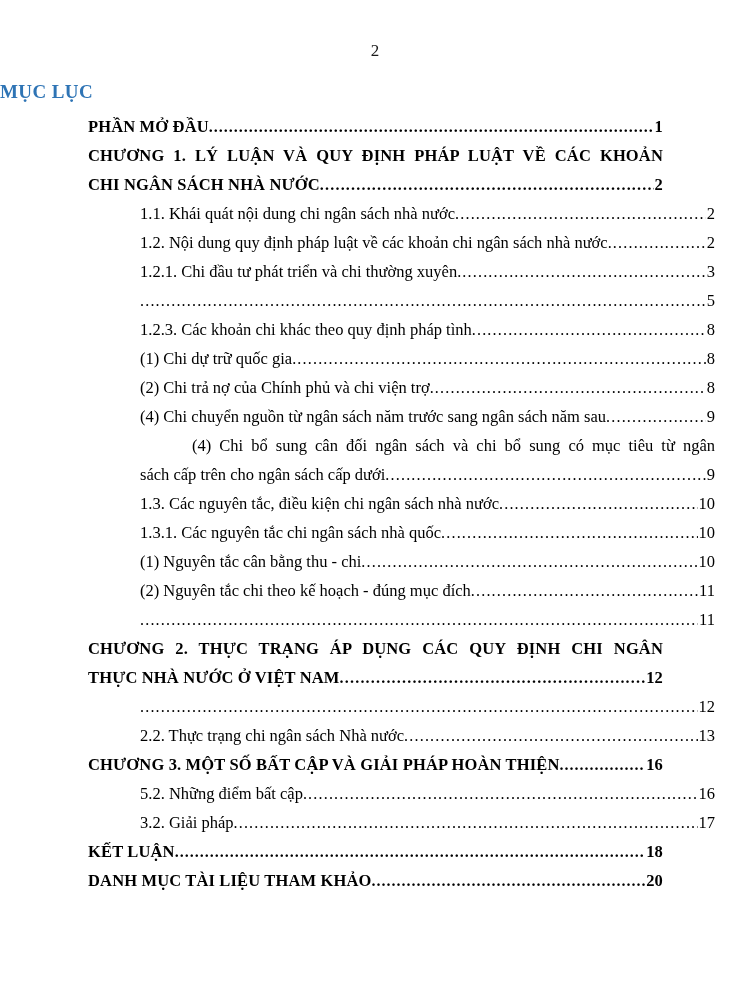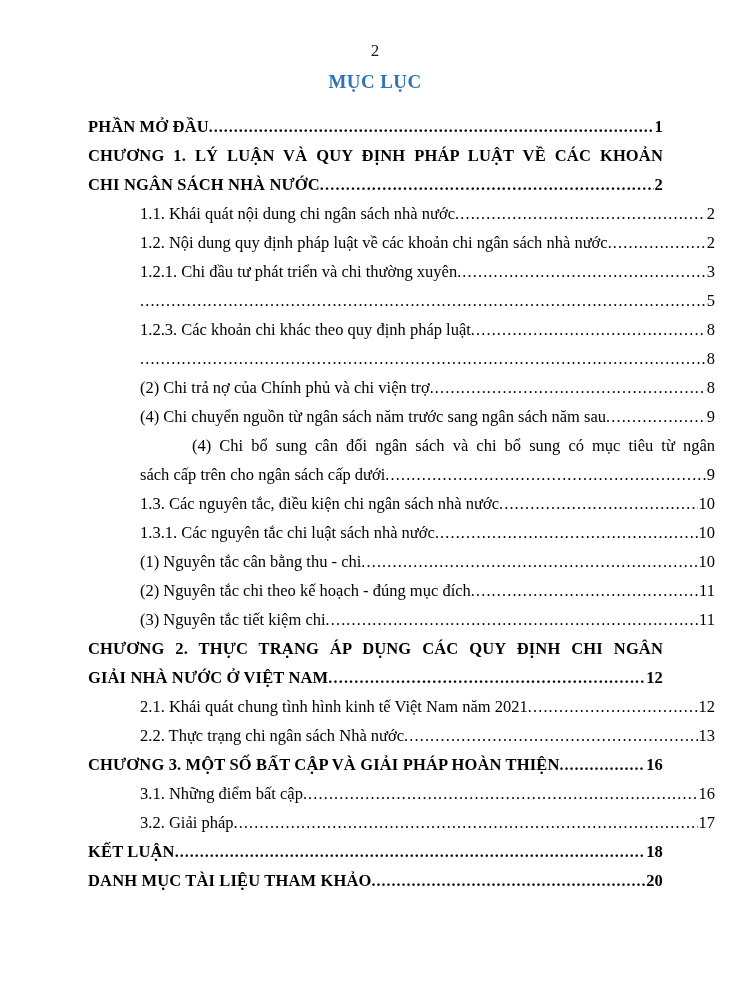--- a/index.html
+++ b/index.html
@@ -32,24 +32,23 @@
     width: 750px;
     text-align: center;
     font-size: 17px;
     line-height: 22px;
     color: #1a1a1a;
   }
 
   
   .toc-title {
     position: absolute;
-    top: 70px;
+    top: 80px;
     left: 0;
     width: 750px;
-    text-align: center;
     font-size: 19px;
     line-height: 24px;
     font-weight: bold;
     letter-spacing: 0.4px;
     color: #2e74b5;
   }
 
   
   .toc {
     position: absolute;
@@ -170,25 +169,26 @@
       <div class="entry lvl2">
         <span class="label">1.2.1. Chi đầu tư phát triển và chi thường xuyên</span>
         <span class="leader"> ............................................................................................................................................</span>
         <span class="page-no">3</span>
       </div>
       <div class="entry lvl2">
         <span class="leader"> ............................................................................................................................................</span>
         <span class="page-no">5</span>
       </div>
       <div class="entry lvl2">
-        <span class="label">1.2.3. Các khoản chi khác theo quy định pháp luật</span>
+        <span class="label">1.2.3. Các khoản chi khác theo quy định pháp tình</span>
         <span class="leader"> ............................................................................................................................................</span>
         <span class="page-no">8</span>
       </div>
       <div class="entry lvl2">
+        <span class="label">(1) Chi dự trữ quốc gia</span>
         <span class="leader"> ............................................................................................................................................</span>
         <span class="page-no">8</span>
       </div>
       <div class="entry lvl2">
         <span class="label">(2) Chi trả nợ của Chính phủ và chi viện trợ</span>
         <span class="leader"> ............................................................................................................................................</span>
         <span class="page-no">8</span>
       </div>
       <div class="entry lvl2">
         <span class="label">(4) Chi chuyển nguồn từ ngân sách năm trước sang ngân sách năm sau</span>
@@ -202,64 +202,62 @@
           <span class="leader"> ............................................................................................................................................</span>
           <span class="page-no">9</span>
         </span>
       </div>
       <div class="entry lvl2">
         <span class="label">1.3. Các nguyên tắc, điều kiện chi ngân sách nhà nước</span>
         <span class="leader"> ............................................................................................................................................</span>
         <span class="page-no">10</span>
       </div>
       <div class="entry lvl2">
-        <span class="label">1.3.1. Các nguyên tắc chi luật sách nhà nước</span>
+        <span class="label">1.3.1. Các nguyên tắc chi ngân sách nhà quốc</span>
         <span class="leader"> ............................................................................................................................................</span>
         <span class="page-no">10</span>
       </div>
       <div class="entry lvl2">
         <span class="label">(1) Nguyên tắc cân bằng thu - chi</span>
         <span class="leader"> ............................................................................................................................................</span>
         <span class="page-no">10</span>
       </div>
       <div class="entry lvl2">
         <span class="label">(2) Nguyên tắc chi theo kế hoạch - đúng mục đích</span>
         <span class="leader"> ............................................................................................................................................</span>
         <span class="page-no">11</span>
       </div>
       <div class="entry lvl2">
-        <span class="label">(3) Nguyên tắc tiết kiệm chi</span>
         <span class="leader"> ............................................................................................................................................</span>
         <span class="page-no">11</span>
       </div>
       <div class="wrap lvl1">
         <span class="firstline">CHƯƠNG 2. THỰC TRẠNG ÁP DỤNG CÁC QUY ĐỊNH  CHI NGÂN</span>
         <span class="contline">
-          <span class="label">GIẢI NHÀ NƯỚC Ở VIỆT NAM</span>
+          <span class="label">THỰC NHÀ NƯỚC Ở VIỆT NAM</span>
           <span class="leader"> ............................................................................................................................................</span>
           <span class="page-no">12</span>
         </span>
       </div>
       <div class="entry lvl2">
-        <span class="label">2.1. Khái quát chung tình hình kinh tế Việt Nam năm 2021</span>
         <span class="leader"> ............................................................................................................................................</span>
         <span class="page-no">12</span>
       </div>
       <div class="entry lvl2">
         <span class="label">2.2. Thực trạng chi ngân sách Nhà nước</span>
         <span class="leader"> ............................................................................................................................................</span>
         <span class="page-no">13</span>
       </div>
       <div class="entry lvl1">
         <span class="label">CHƯƠNG 3. MỘT SỐ BẤT CẬP VÀ GIẢI PHÁP HOÀN THIỆN</span>
         <span class="leader"> ............................................................................................................................................</span>
         <span class="page-no">16</span>
       </div>
       <div class="entry lvl2">
-        <span class="label">3.1. Những điểm bất cập</span>
+        <span class="label">5.2. Những điểm bất cập</span>
         <span class="leader"> ............................................................................................................................................</span>
         <span class="page-no">16</span>
       </div>
       <div class="entry lvl2">
         <span class="label">3.2. Giải pháp</span>
         <span class="leader"> ............................................................................................................................................</span>
         <span class="page-no">17</span>
       </div>
       <div class="entry lvl1">
         <span class="label">KẾT LUẬN</span>

